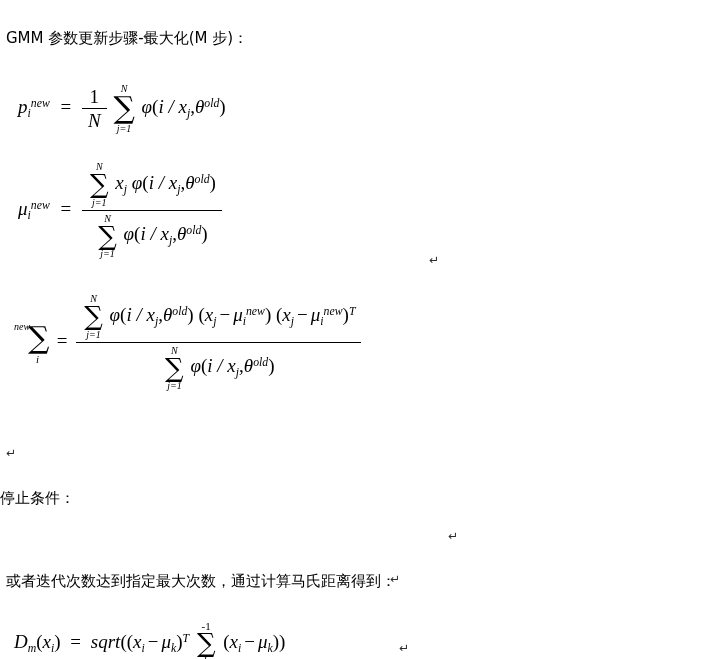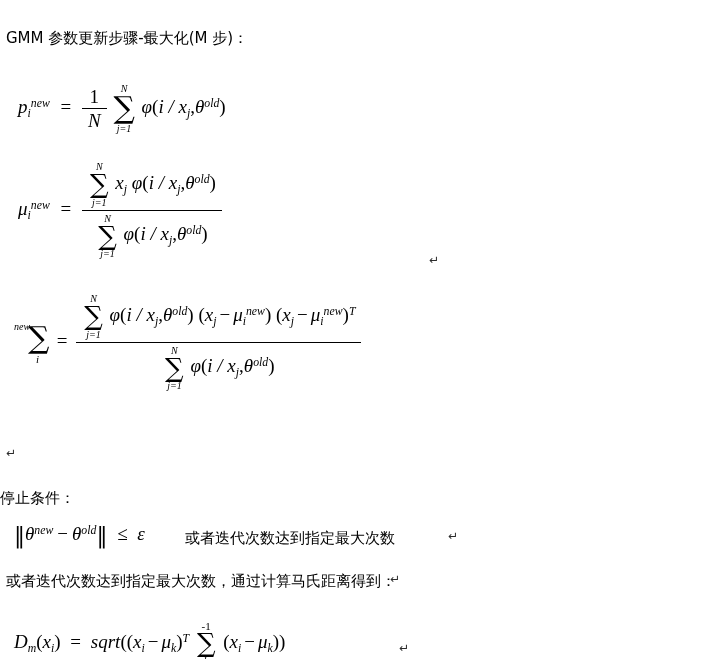--- a/index.html
+++ b/index.html
@@ -231,28 +231,20 @@
   </div>
 
   <div class="abs pilcrow" style="left:6px; top:425px;">
     <span>↵</span>
   </div>
 
   <div class="abs cn" style="left:0; top:468px;">
     <span>停止条件：</span>
   </div>
 
-  <div class="abs math" style="left:14px; top:503px; font-size:19px;">
-    <span class="norm">‖</span><span><span>θ</span><span class="sup">new</span></span><span class="op" style="margin:0 4px;">−</span><span><span>θ</span><span class="sup">old</span></span><span class="norm">‖</span>
-    <span class="op" style="margin:0 5px;">≤</span>
-    <span>ε</span>
-  </div>
-  <div class="abs cn" style="left:185px; top:508px;">
-    <span>或者迭代次数达到指定最大次数</span>
-  </div>
   <div class="abs pilcrow" style="left:448px; top:508px;">
     <span>↵</span>
   </div>
 
   <div class="abs cn" style="left:6px; top:551px;">
     <span>或者迭代次数达到指定最大次数，通过计算马氏距离得到：</span>
   </div>
   <div class="abs pilcrow" style="left:390px; top:551px;">
     <span>↵</span>
   </div>

